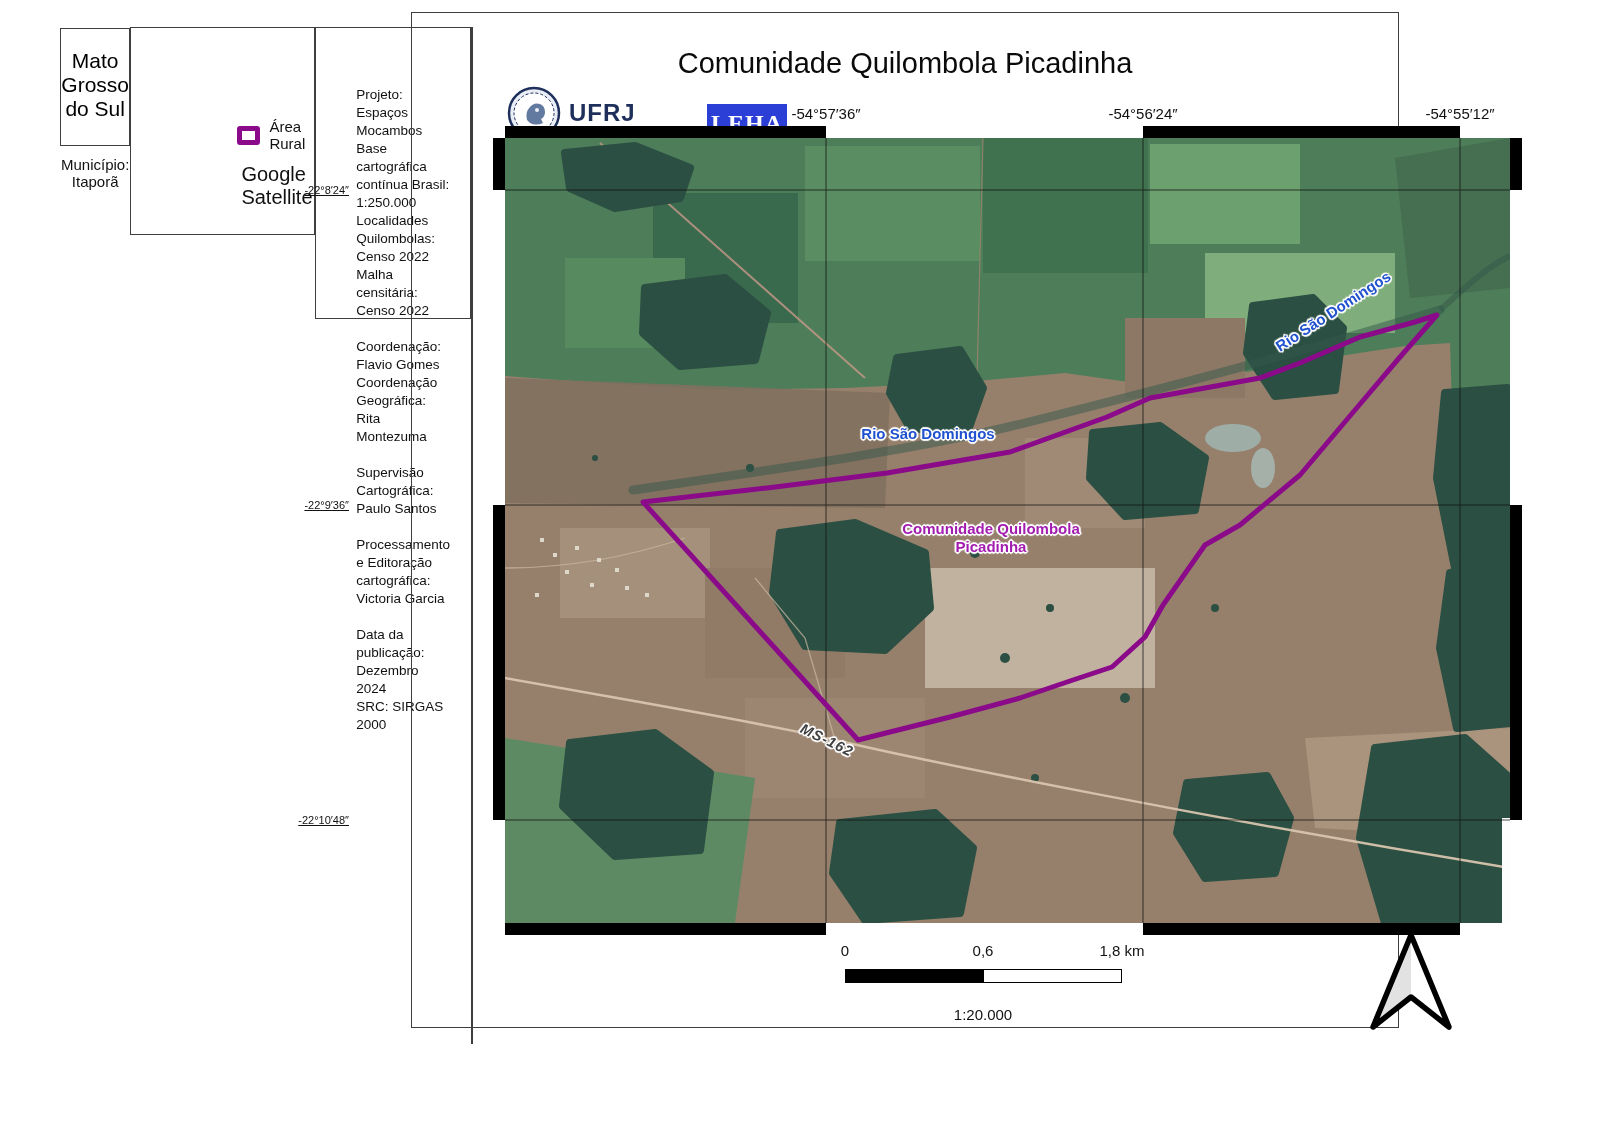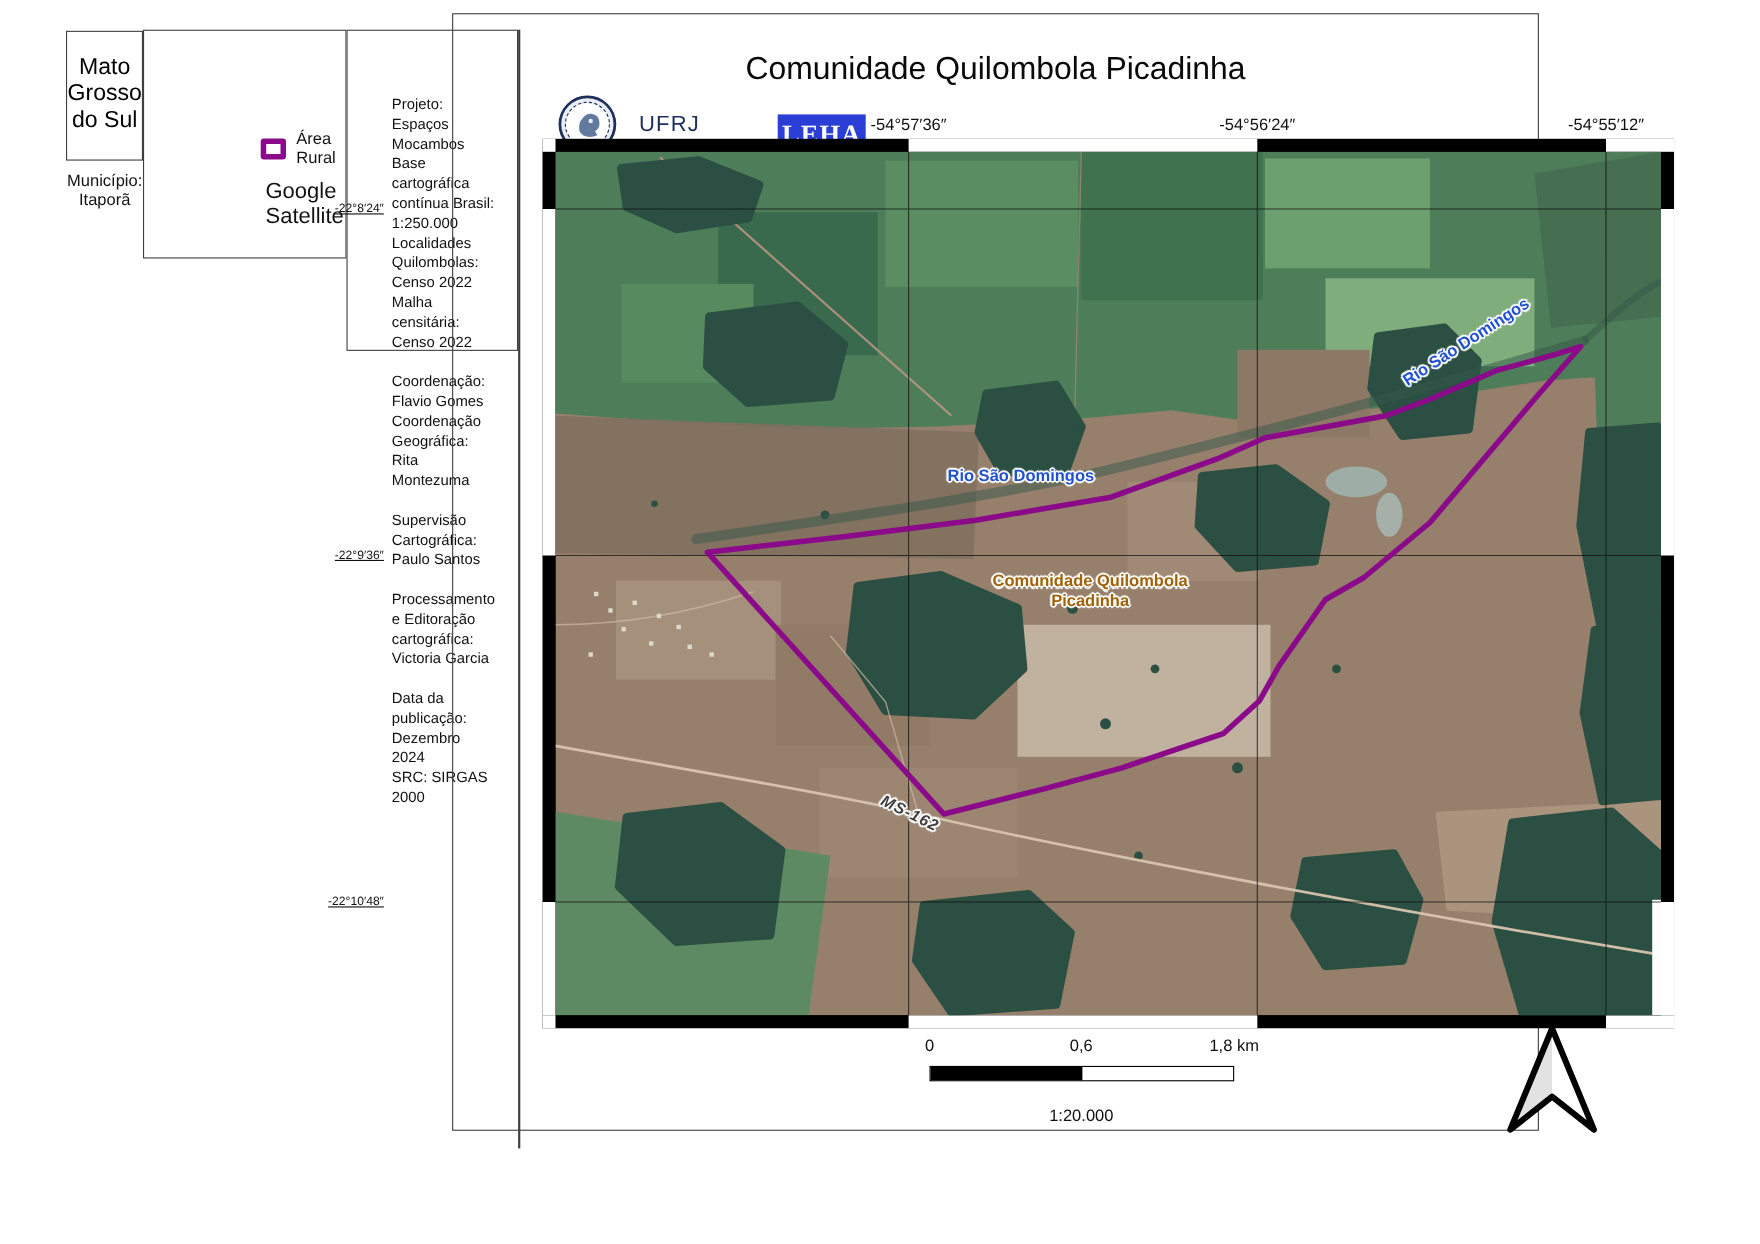--- a/index.html
+++ b/index.html
@@ -15,21 +15,21 @@
   .municipality { font-size:15px; margin-top:35px; }
   .sb-legend { height:208px; padding-top:90px; padding-left:106px; }
   .legend-row { display:flex; align-items:center; }
   .legend-swatch { width:32px; height:19px; border:5px solid var(--boundary); background:#fff; border-radius:3px; margin-right:9px; }
   .legend-label { font-size:15px; white-space:pre-wrap; }
   .legend-basemap { font-size:20px; margin-top:11px; margin-left:4px; }
   .sb-credits { height:292px; padding:58px 20px 0 40px; }
   .credit-line { font-size:13.5px; line-height:18px; min-height:18px; white-space:pre-wrap; }
   .sb-logos { flex:1; position:relative; }
   .logo-ufrj { position:absolute; left:35px; top:58px; display:flex; align-items:center; }
-  .ufrj-text { font-size:20px; font-weight:normal; color:var(--ufrj-navy); letter-spacing:1px; margin-left:20px; }
+  .ufrj-text { font-size:24px; font-weight:bold; color:var(--ufrj-navy); letter-spacing:1px; margin-left:8px; }
   .logo-leha { position:absolute; left:235px; top:76px; width:80px; height:38px; background:var(--leha-blue);
                color:#fff; font-family:"Liberation Serif", serif; font-weight:bold; font-size:24px;
                display:flex; align-items:center; justify-content:center; letter-spacing:1px; }
   .logo-uff { position:absolute; left:45px; top:150px; font-size:38px; font-weight:800; color:var(--uff-blue);
               letter-spacing:-2px; transform:scaleX(1.05); }
   .logo-nipp { position:absolute; left:198px; top:135px; width:135px; text-align:center; }
   .nipp-art { position:relative; height:52px; }
   .nipp-text { position:absolute; left:0; right:12px; bottom:2px; font-family:"Liberation Serif", serif;
                font-size:37px; color:#3b3b3b; letter-spacing:3px; }
   .nipp-subtitle { font-size:6.5px; font-weight:bold; letter-spacing:.3px; color:#333; margin-top:1px; }
@@ -42,21 +42,21 @@
   .lat-label { position:absolute; right:1049px; transform:translateY(-50%); font-size:11px; white-space:nowrap;text-decoration:underline; }
 
   .map-svg { position:absolute; left:81px; top:113px; }
 
   .maplabel { position:absolute; font-weight:bold; font-size:15px; white-space:nowrap;
     text-shadow:-1px -1px 0 #fff, 1px -1px 0 #fff, -1px 1px 0 #fff, 1px 1px 0 #fff,
                 -2px 0 1px #fff, 2px 0 1px #fff, 0 -2px 1px #fff, 0 2px 1px #fff; }
   .lbl-river { color:var(--river-label); }
   .lbl-river-mid { left:516px; top:420px; transform:translate(-50%,-50%); }
   .lbl-river-ne { left:921px; top:298px; transform:translate(-50%,-50%) rotate(-33deg); }
-  .lbl-community { left:579px; top:525px; transform:translate(-50%,-50%); color:#a16207; text-align:center;
+  .lbl-community { left:579px; top:525px; transform:translate(-50%,-50%); color:#a21caf; text-align:center;
                    white-space:pre-line; line-height:18px; }
   .lbl-road { left:415px; top:727px; transform:translate(-50%,-50%) rotate(26deg); color:#3f3f3f;
               font-size:14.5px; font-style:italic; letter-spacing:1px; }
 
   
   .scalebar { position:absolute; left:433px; top:956px; width:277px; height:14px; border:1.5px solid #000; background:#fff; }
   .scalebar-fill { position:absolute; left:0; top:0; bottom:0; width:50%; background:#000; }
   .sb-tick { position:absolute; top:929px; transform:translateX(-50%); font-size:15px; white-space:nowrap; }
   .tick0 { left:433px; } .tick1 { left:571px; } .tick2 { left:710px; }
   .scale-ratio { position:absolute; left:571px; top:993px; transform:translateX(-50%); font-size:15px; }

